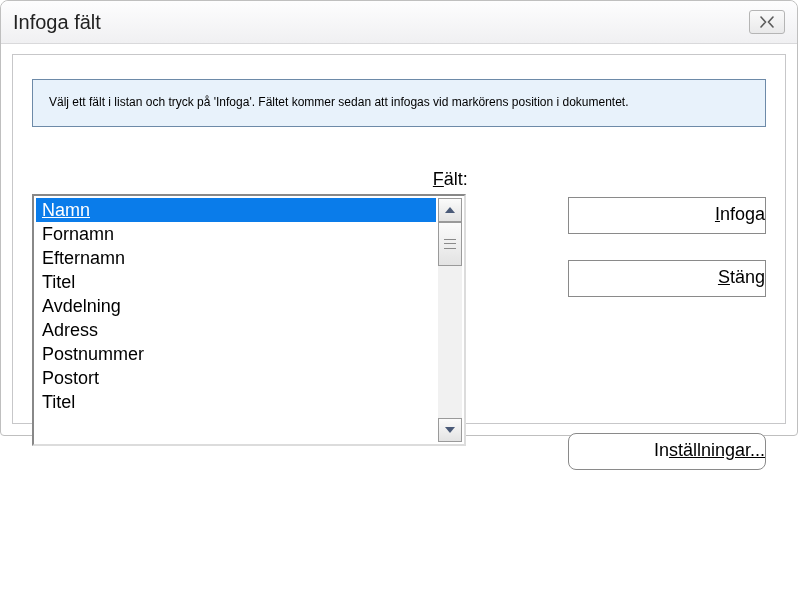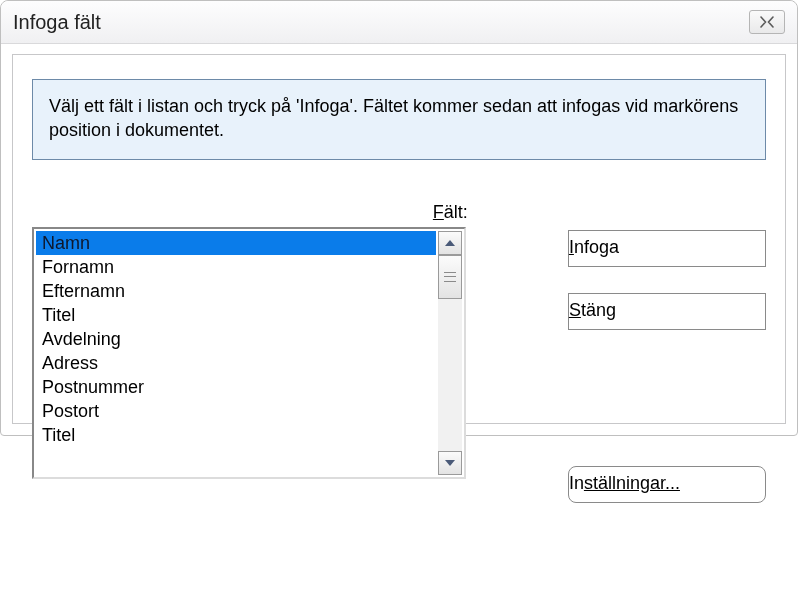--- a/index.html
+++ b/index.html
@@ -60,21 +60,21 @@
     border: 1px solid #c7c7c9;
     background: #ffffff;
     box-sizing: border-box;
   }
 
   .info-box {
     margin: 24px 19px 0 19px;
     padding: 14px 16px 16px 16px;
     background: #e8f2fb;
     border: 1px solid #6d8aa8;
-    font-size: 18px;
+    font-size: 12px;
     line-height: 1.35;
   }
 
   .form-area {
     display: flex;
     margin: 42px 19px 0 19px;
   }
 
   .field-column {
     width: 440px;
@@ -105,21 +105,22 @@
   }
   .listbox .item {
     font-size: 18px;
     line-height: 24px;
     padding: 0 6px;
     white-space: nowrap;
     cursor: default;
   }
   .listbox .item.selected {
     background: #0a7cea;
-    color: #0f172a;
+    color: #ffffff;
+    text-decoration: underline;
   }
 
   .scrollbar {
     position: absolute;
     right: 2px;
     top: 2px;
     bottom: 2px;
     width: 24px;
     background: #f0f0f0;
     display: flex;
@@ -165,21 +166,21 @@
     width: 200px;
     display: flex;
     flex-direction: column;
     padding-top: 28px;
   }
   .btn {
     border: 1px solid #8a8a8a;
     background: #ffffff;
     height: 35px;
     font-size: 18px;
-    text-align: left;
+    text-align: right;
     line-height: 33px;
     margin-bottom: 26px;
     cursor: pointer;
     font-family: inherit;
   }
   .btn .mn { text-decoration: underline; }
   .btn.settings { margin-top: 110px; margin-bottom: 0; border-radius: 8px; }
 
   .arrow {
     width: 0; height: 0;

